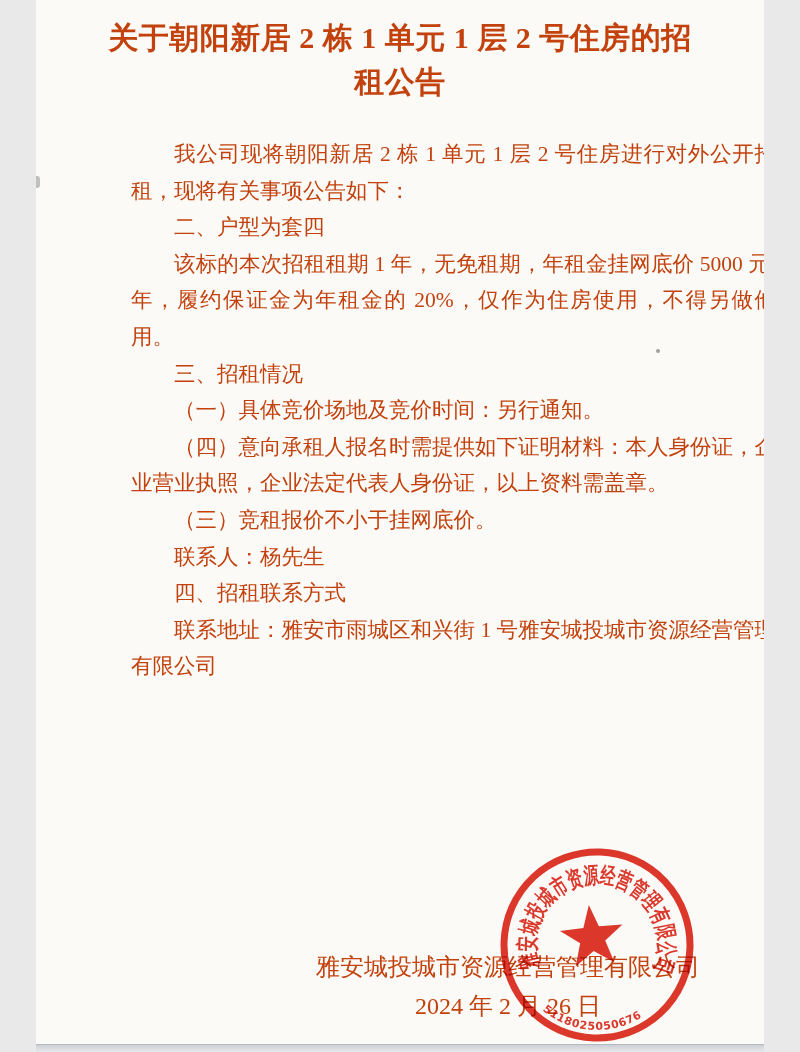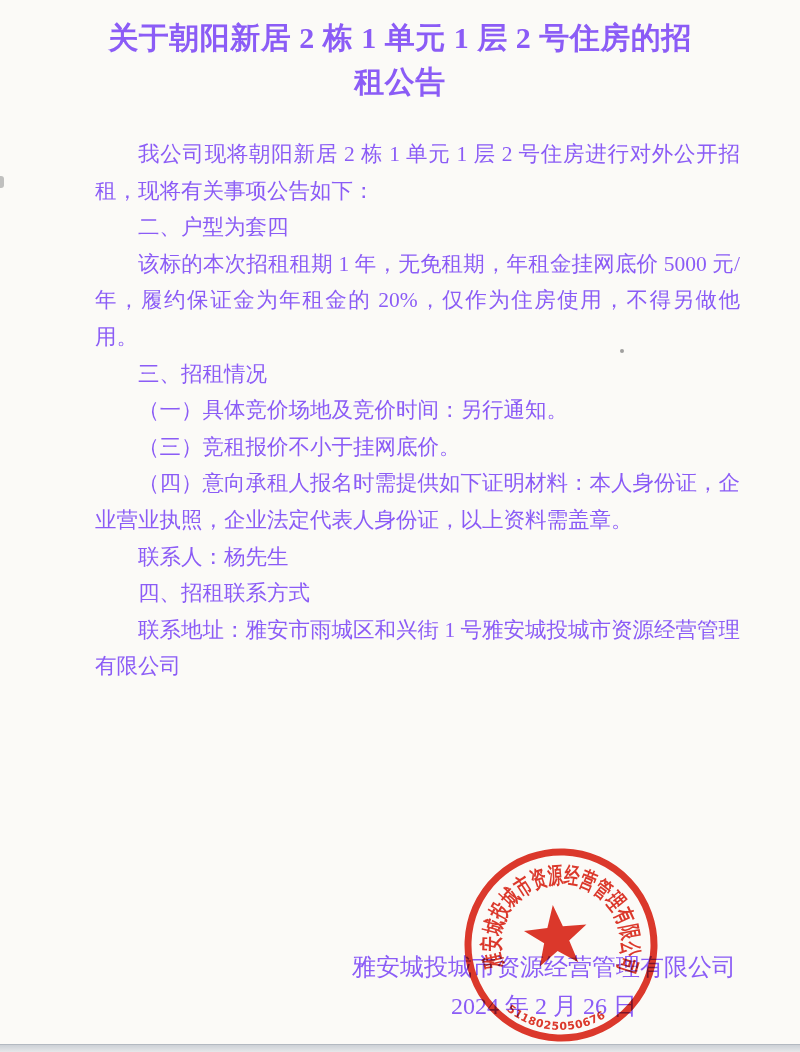--- a/index.html
+++ b/index.html
@@ -1,23 +1,23 @@
 <!DOCTYPE html>
 <html><head>
 <meta charset="utf-8">
 <style>
   html,body { margin:0; padding:0; background:#e9e9e9; }
   .page {
     position:relative;
-    width:800px; height:1052px;
+    width:728px; height:1052px;
     margin:0 auto;
     background:#fbfaf7;
     overflow:hidden;
     font-family:"Liberation Serif","DejaVu Serif",serif;
-    color:#8b5cf6;
+    color:#c2410c;
   }
   .title {
     margin:16px 72px 0 72px;
     text-align:center;
     font-size:30px;
     font-weight:700;
     line-height:44px;
     letter-spacing:0.5px;
   }
   .body-text {
@@ -71,22 +71,22 @@
 <div class="page">
 
   <h1 class="title"><span>关于朝阳新居 2 栋 1 单元 1 层 2 号住房的招</span><br><span>租公告</span></h1>
 
   <div class="body-text">
     <p>我公司现将朝阳新居 2 栋 1 单元 1 层 2 号住房进行对外公开招租，现将有关事项公告如下：</p>
     <p>二、户型为套四</p>
     <p>该标的本次招租租期 1 年，无免租期，年租金挂网底价 5000 元/年，履约保证金为年租金的 20%，仅作为住房使用，不得另做他用。</p>
     <p>三、招租情况</p>
     <p>（一）具体竞价场地及竞价时间：另行通知。</p>
+    <p>（四）意向承租人报名时需提供如下证明材料：本人身份证，企业营业执照，企业法定代表人身份证，以上资料需盖章。</p>
     <p>（三）竞租报价不小于挂网底价。</p>
-    <p>（四）意向承租人报名时需提供如下证明材料：本人身份证，企业营业执照，企业法定代表人身份证，以上资料需盖章。</p>
     <p>联系人：杨先生</p>
     <p>四、招租联系方式</p>
     <p>联系地址：雅安市雨城区和兴街 1 号雅安城投城市资源经营管理有限公司</p>
   </div>
 
   <div class="signature">
     <span>雅安城投城市资源经营管理有限公司</span>
     <span>2024 年 2 月 26 日</span>
   </div>
 

